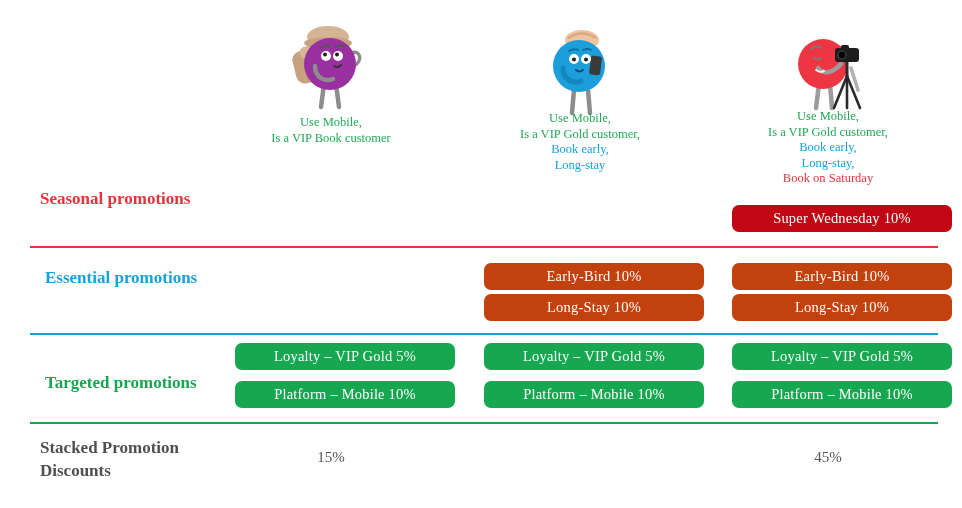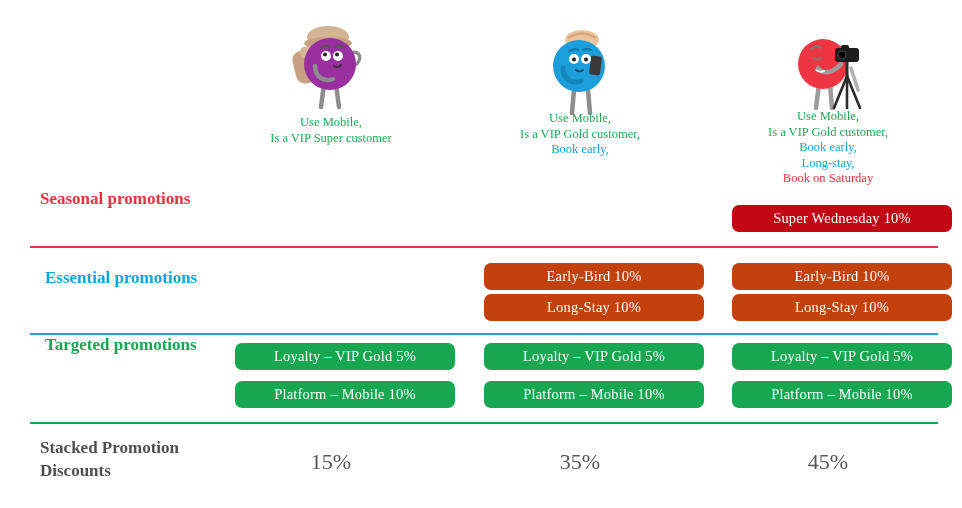--- a/index.html
+++ b/index.html
@@ -4,21 +4,21 @@
 <style>
   html,body{margin:0;padding:0;background:#fff;}
   .canvas{
     position:relative;width:962px;height:508px;background:#ffffff;
     font-family:Liberation Serif, serif;overflow:hidden;
   }
   
   .row-label{position:absolute;font-size:17px;font-weight:700;line-height:23px;width:190px;}
   .lbl-seasonal{left:40px;top:187px;color:#e8323e;}
   .lbl-essential{left:45px;top:266px;color:#14a3dd;}
-  .lbl-targeted{left:45px;top:333px;color:#17a750;}
+  .lbl-targeted{left:45px;top:371px;color:#17a750;}
   .lbl-stacked{left:40px;top:436px;color:#4f4f4f;font-weight:700;width:210px;}
   
   .divider{position:absolute;left:30px;width:908px;height:2px;}
   .div-red{top:246px;background:#e8323e;}
   .div-blue{top:333px;background:#14a3dd;}
   .div-green{top:422px;background:#17a750;}
   
   .pill{
     position:absolute;width:220px;height:27px;border-radius:7px;color:#fff;
     font-size:14.5px;letter-spacing:.2px;display:flex;align-items:center;justify-content:center;
@@ -32,21 +32,21 @@
   .r-tar1{top:343px;} .r-tar2{top:381px;}
   
   .traits{position:absolute;width:240px;text-align:center;font-size:12.5px;line-height:15.5px;}
   .traits.t1{left:211px;top:115px;}
   .traits.t2{left:460px;top:111px;}
   .traits.t3{left:708px;top:109px;}
   .trait-green{color:#21aa56;}
   .trait-blue{color:#14a3dd;}
   .trait-red{color:#e8323e;}
   
-  .pct{position:absolute;top:449px;width:192px;text-align:center;font-size:22px;color:#565656;}
+  .pct{position:absolute;top:449px;width:192px;text-align:center;font-size:15px;color:#565656;}
   
   .char{position:absolute;}
   .char.ch1{left:284px;top:20px;}
   .char.ch2{left:536px;top:26px;}
   .char.ch3{left:785px;top:28px;}
 </style>
 </head>
 <body>
 
 <div class="canvas">
@@ -100,27 +100,28 @@
     <rect x="50" y="20" width="24" height="14" rx="3" fill="#1d1d1d"></rect>
     <circle cx="57" cy="27" r="4" fill="#000" stroke="#4a4a4a" stroke-width="1.2"></circle>
     <path d="M62 34 L62 48" stroke="#2b2b2b" stroke-width="3"></path>
     <path d="M62 48 L49 80" stroke="#2b2b2b" stroke-width="2.6" stroke-linecap="round"></path>
     <path d="M62 48 L62 80" stroke="#2b2b2b" stroke-width="2.6" stroke-linecap="round"></path>
     <path d="M62 48 L75 80" stroke="#2b2b2b" stroke-width="2.6" stroke-linecap="round"></path>
   </svg>
 
   <div class="traits t1">
     <div class="trait-green">Use Mobile,</div>
-    <div class="trait-green">Is a VIP Super customer</div>
+    <div class="trait-green">Is a VIP Book customer</div>
   </div>
 
   <div class="traits t2">
     <div class="trait-green">Use Mobile,</div>
     <div class="trait-green">Is a VIP Gold customer,</div>
     <div class="trait-blue">Book early,</div>
+    <div class="trait-blue">Long-stay</div>
   </div>
 
   <div class="traits t3">
     <div class="trait-green">Use Mobile,</div>
     <div class="trait-green">Is a VIP Gold customer,</div>
     <div class="trait-blue">Book early,</div>
     <div class="trait-blue">Long-stay,</div>
     <div class="trait-red">Book on Saturday</div>
   </div>
 
@@ -143,16 +144,15 @@
   <div class="pill green c1 r-tar1">Loyalty – VIP Gold 5%</div>
   <div class="pill green c1 r-tar2">Platform – Mobile 10%</div>
   <div class="pill green c2 r-tar1">Loyalty – VIP Gold 5%</div>
   <div class="pill green c2 r-tar2">Platform – Mobile 10%</div>
   <div class="pill green c3 r-tar1">Loyalty – VIP Gold 5%</div>
   <div class="pill green c3 r-tar2">Platform – Mobile 10%</div>
 
   <div class="divider div-green"></div>
 
   <div class="pct c1">15%</div>
-  <div class="pct c2">35%</div>
   <div class="pct c3">45%</div>
 
 </div>
 
 </body></html>

